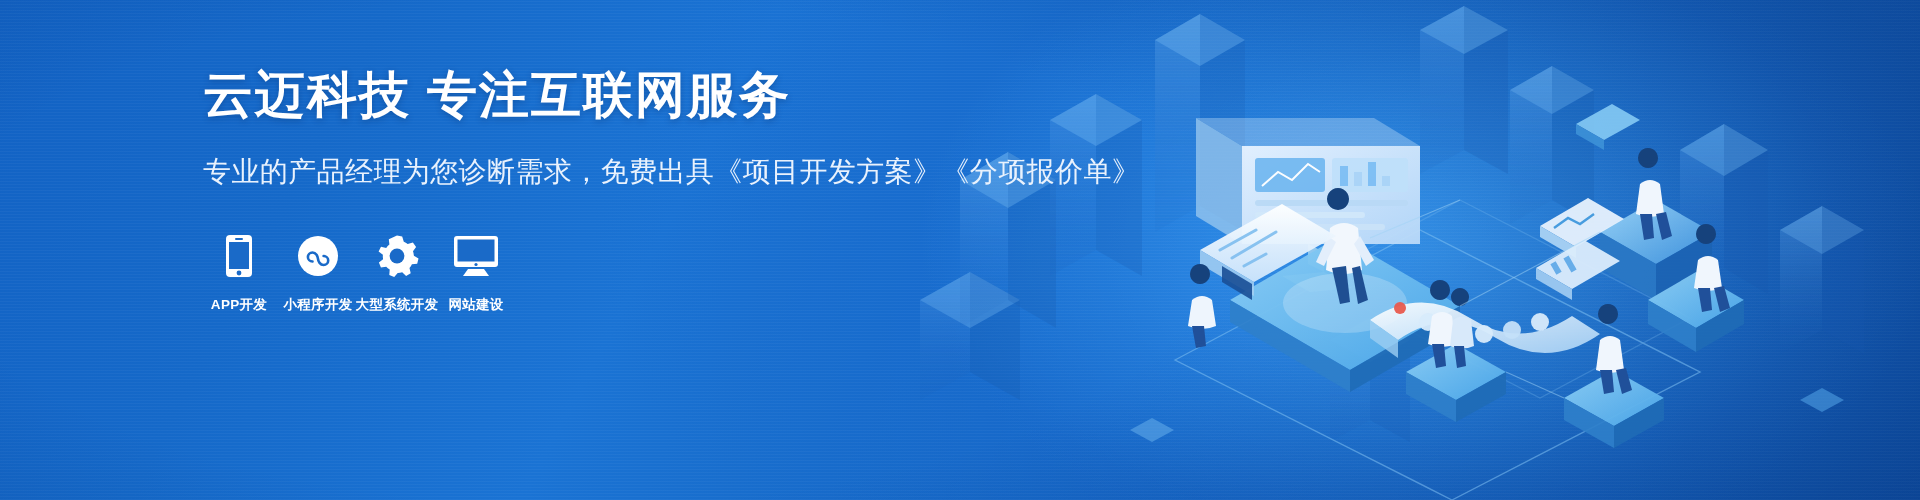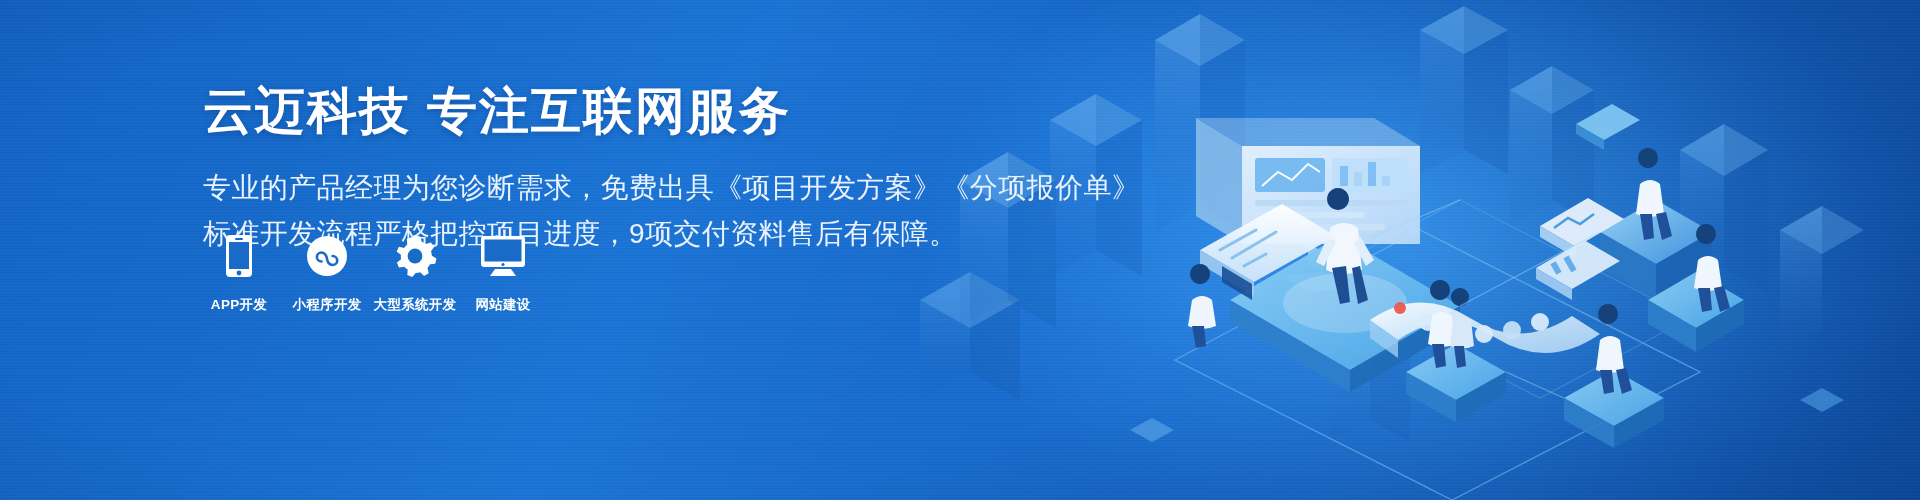--- a/index.html
+++ b/index.html
@@ -41,21 +41,21 @@
     position: absolute;
     inset: 0;
     background: radial-gradient(ellipse 1400px 560px at 30% 50%, rgba(0,0,0,0) 45%, rgba(3,40,100,0.28) 100%);
     pointer-events: none;
   }
 
   
   .copy {
     position: absolute;
     left: 203px;
-    top: 82px;
+    top: 66px;
     width: 720px;
   }
   .headline {
     color: #ffffff;
     font-size: 50px;
     font-weight: bold;
     letter-spacing: 2px;
     line-height: 1.18;
     margin: 0 0 26px 0;
     text-shadow: 0 2px 6px rgba(2,35,90,0.30);
@@ -71,21 +71,21 @@
   }
   .sub + .sub { margin-top: 3px; }
 
   
   .services {
     position: absolute;
     left: 203px;
     top: 232px;
     display: flex;
     align-items: flex-end;
-    gap: 16px;
+    gap: 7px;
   }
   .svc {
     width: 72px;
     display: flex;
     flex-direction: column;
     align-items: center;
     text-align: center;
   }
   .svc-icon {
     height: 48px;
@@ -344,21 +344,20 @@
       <g opacity="0.6">
         <path d="M230 430 L252 418 L274 430 L252 442 Z" fill="#5fa9e8"></path>
         <path d="M900 400 L922 388 L944 400 L922 412 Z" fill="#4f9fe2"></path>
       </g>
     </svg>
   </div>
 
   <div class="copy">
     <h1 class="headline">云迈科技 专注互联网服务</h1>
     <p class="sub">专业的产品经理为您诊断需求，免费出具《项目开发方案》《分项报价单》</p>
-    <p class="sub">标准开发流程严格把控项目进度，9项交付资料售后有保障。</p>
   </div>
 
   <div class="services">
 
     <div class="svc">
       <span class="svc-icon">
         <svg width="28" height="44" viewBox="0 0 28 44" xmlns="http://www.w3.org/2000/svg">
           <rect x="1" y="1" width="26" height="42" rx="4" ry="4" fill="#ffffff"></rect>
           <rect x="4" y="8" width="20" height="27" fill="#1a6ac8"></rect>
           <rect x="10" y="4" width="8" height="2" rx="1" fill="#1a6ac8"></rect>

